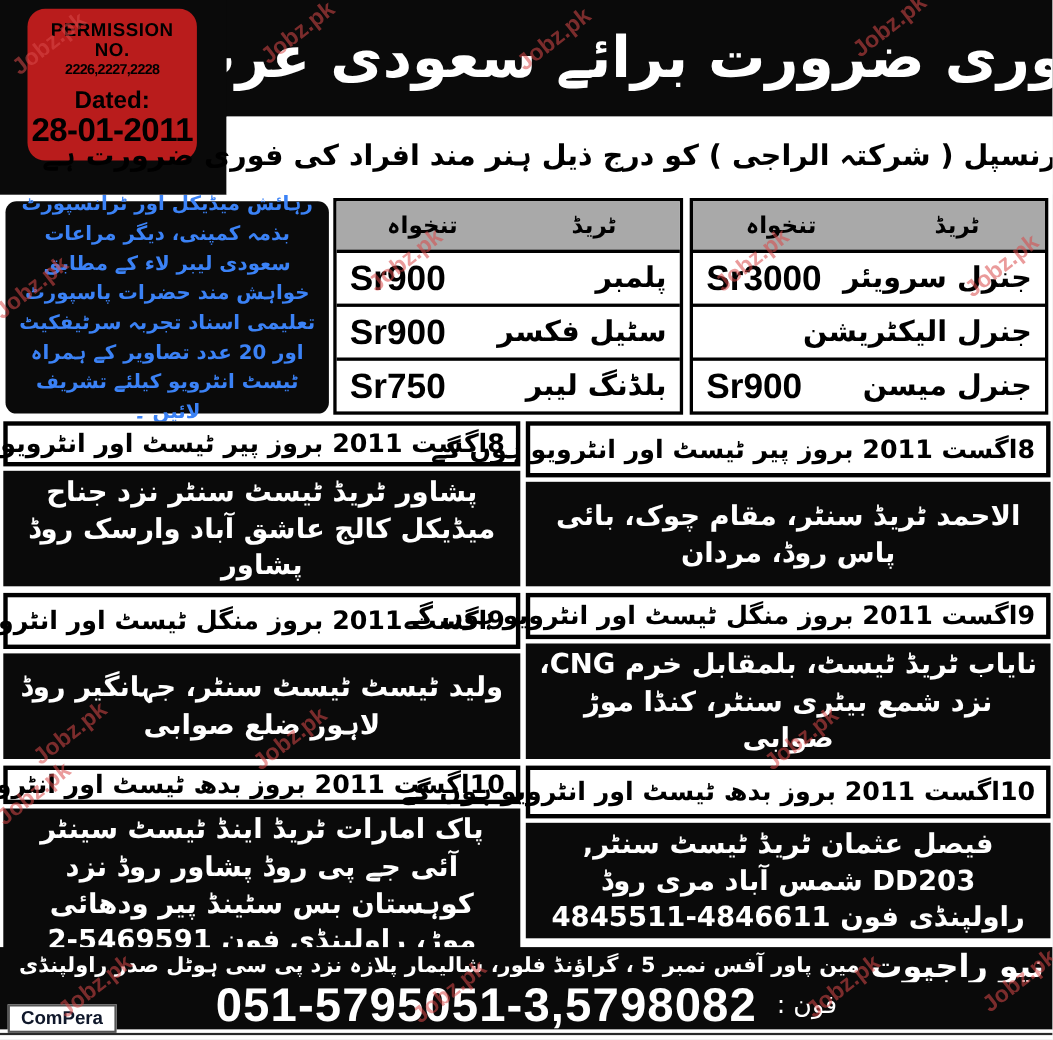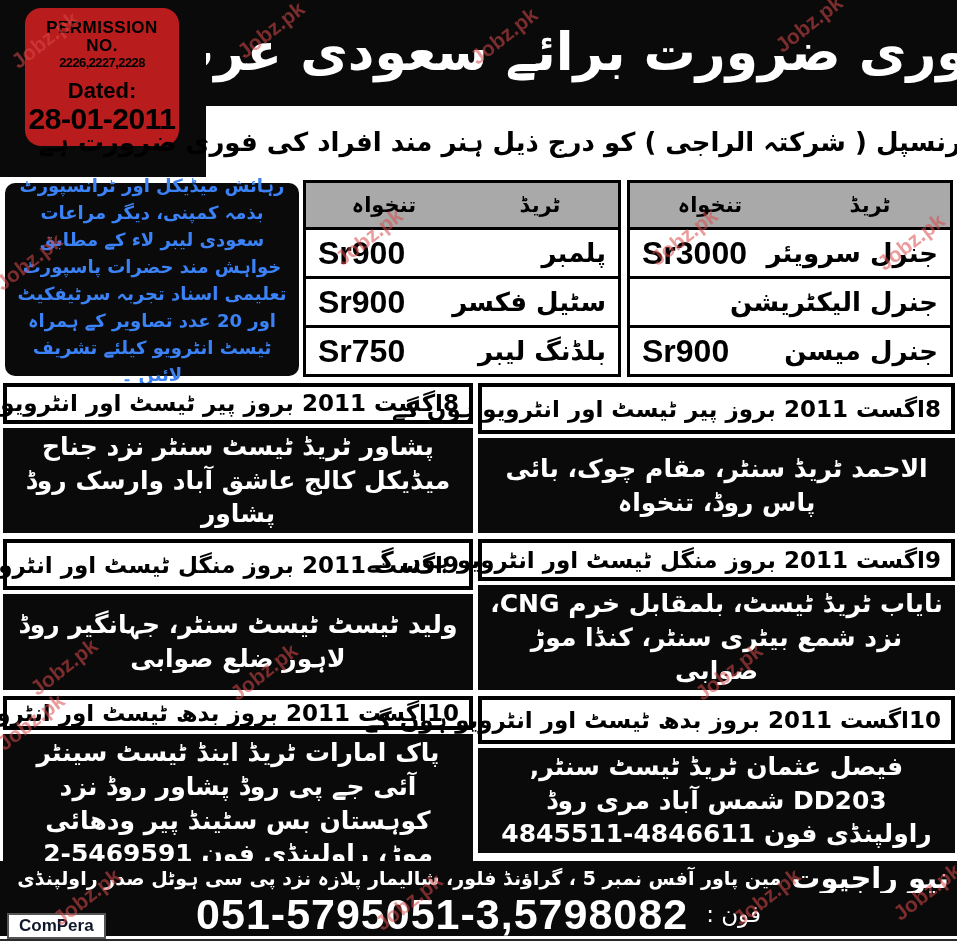--- a/index.html
+++ b/index.html
@@ -131,21 +131,21 @@
       <span class="t-salary">Sr900</span>
     </div>
   </div>
 
   <div class="block" id="blk-l1">
     <div class="blk-date">8اگست 2011 بروز پیر ٹیسٹ اور انٹرویو ہوں گے</div>
     <div class="blk-body">پشاور ٹریڈ ٹیسٹ سنٹر نزد جناح میڈیکل کالج عاشق آباد وارسک روڈ پشاور</div>
   </div>
   <div class="block" id="blk-r1">
     <div class="blk-date">8اگست 2011 بروز پیر ٹیسٹ اور انٹرویو ہوں گے</div>
-    <div class="blk-body">الاحمد ٹریڈ سنٹر، مقام چوک، بائی پاس روڈ، تنخواہ</div>
+    <div class="blk-body">الاحمد ٹریڈ سنٹر، مقام چوک، بائی پاس روڈ، مردان</div>
   </div>
   <div class="block" id="blk-l2">
     <div class="blk-date">9اگست 2011 بروز منگل ٹیسٹ اور انٹرویو ہوں گے</div>
     <div class="blk-body">ولید ٹیسٹ ٹیسٹ سنٹر، جہانگیر روڈ لاہور ضلع صوابی</div>
   </div>
   <div class="block" id="blk-r2">
     <div class="blk-date">9اگست 2011 بروز منگل ٹیسٹ اور انٹرویو ہوں گے</div>
     <div class="blk-body">نایاب ٹریڈ ٹیسٹ، بلمقابل خرم CNG، نزد شمع بیٹری سنٹر، کنڈا موڑ صوابی</div>
   </div>
   <div class="block" id="blk-l3">

